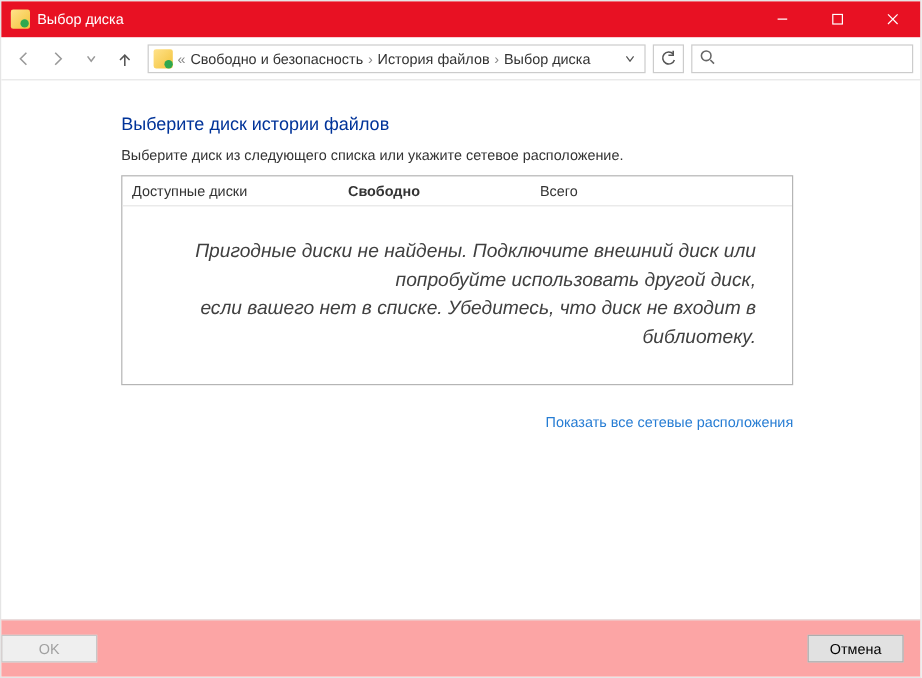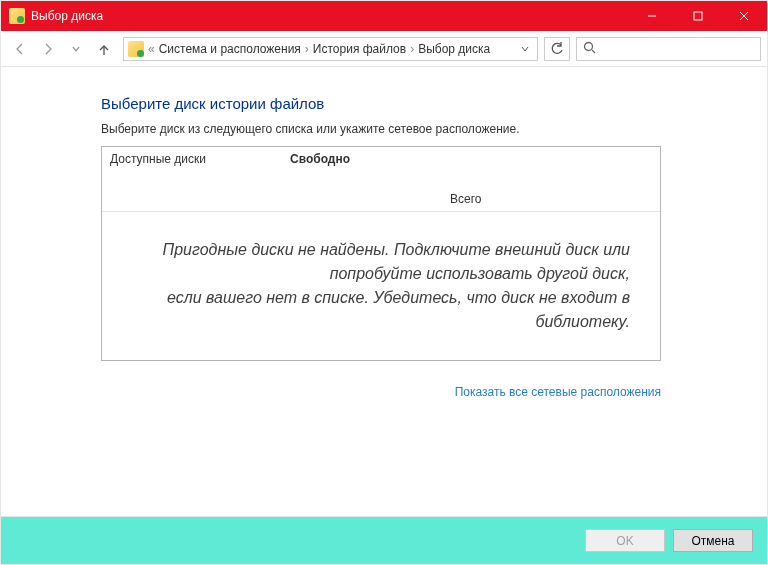--- a/index.html
+++ b/index.html
@@ -126,21 +126,21 @@
     border-bottom:1px solid #e5e5e5;
     font-size:12px;
     color:#333;
     justify-content:flex-end;
   }
   .disk-header .col {
     padding: 5px 8px;
   }
   .col-avail { width:180px; }
   .col-free { width:160px;font-weight:bold; }
-  .col-total { flex:1;margin-top:40px; }
+  .col-total { flex:1; }
   .disk-empty {
     text-align:right;
     color:#404040;
     font-style: italic;
     font-size:16px;
     padding: 26px 30px 26px;
     line-height: 1.5;
   }
   .links {
     width: 560px;
@@ -157,24 +157,24 @@
   .link-highlight {
     border: 3px solid #e81123;
     padding: 3px 3px;
     display:inline-block;
     margin-bottom: 6px;
   }
 
   .footer {
     height: 48px;
     border-top:1px solid #e5e5e5;
-    background:#5eead4;
+    background:#fca5a5;
     display:flex;
     align-items:center;
-    justify-content:flex-end;
+    justify-content:space-between;
     padding-right: 14px;
     gap: 8px;
   }
   .footer .btn {
     width: 80px;
     height: 23px;
     border:1px solid #adadad;
     background:#e1e1e1;
     font-size:12px;
     display:flex; align-items:center; justify-content:center;
@@ -231,21 +231,21 @@
   <div class="nav-arrow active">
     <svg width="14" height="14">
         <polyline points="3,8 7,4 11,8"></polyline>
         <line x1="7" y1="4" x2="7" y2="13"></line>
       </svg>
   </div>
 
   <div class="addressbar">
     <div class="addr-icon"></div>
     <span class="addr-sep">«</span>
-    <span>Система и расположения</span>
+    <span>Свободно и безопасность</span>
     <span class="addr-sep">›</span>
     <span>История файлов</span>
     <span class="addr-sep">›</span>
     <span>Выбор диска</span>
     <div class="addr-dd">
       <svg width="10" height="10" fill="none" stroke="currentColor">
           <polyline points="2,3 5,7 8,3"></polyline>
         </svg>
     </div>
   </div>

